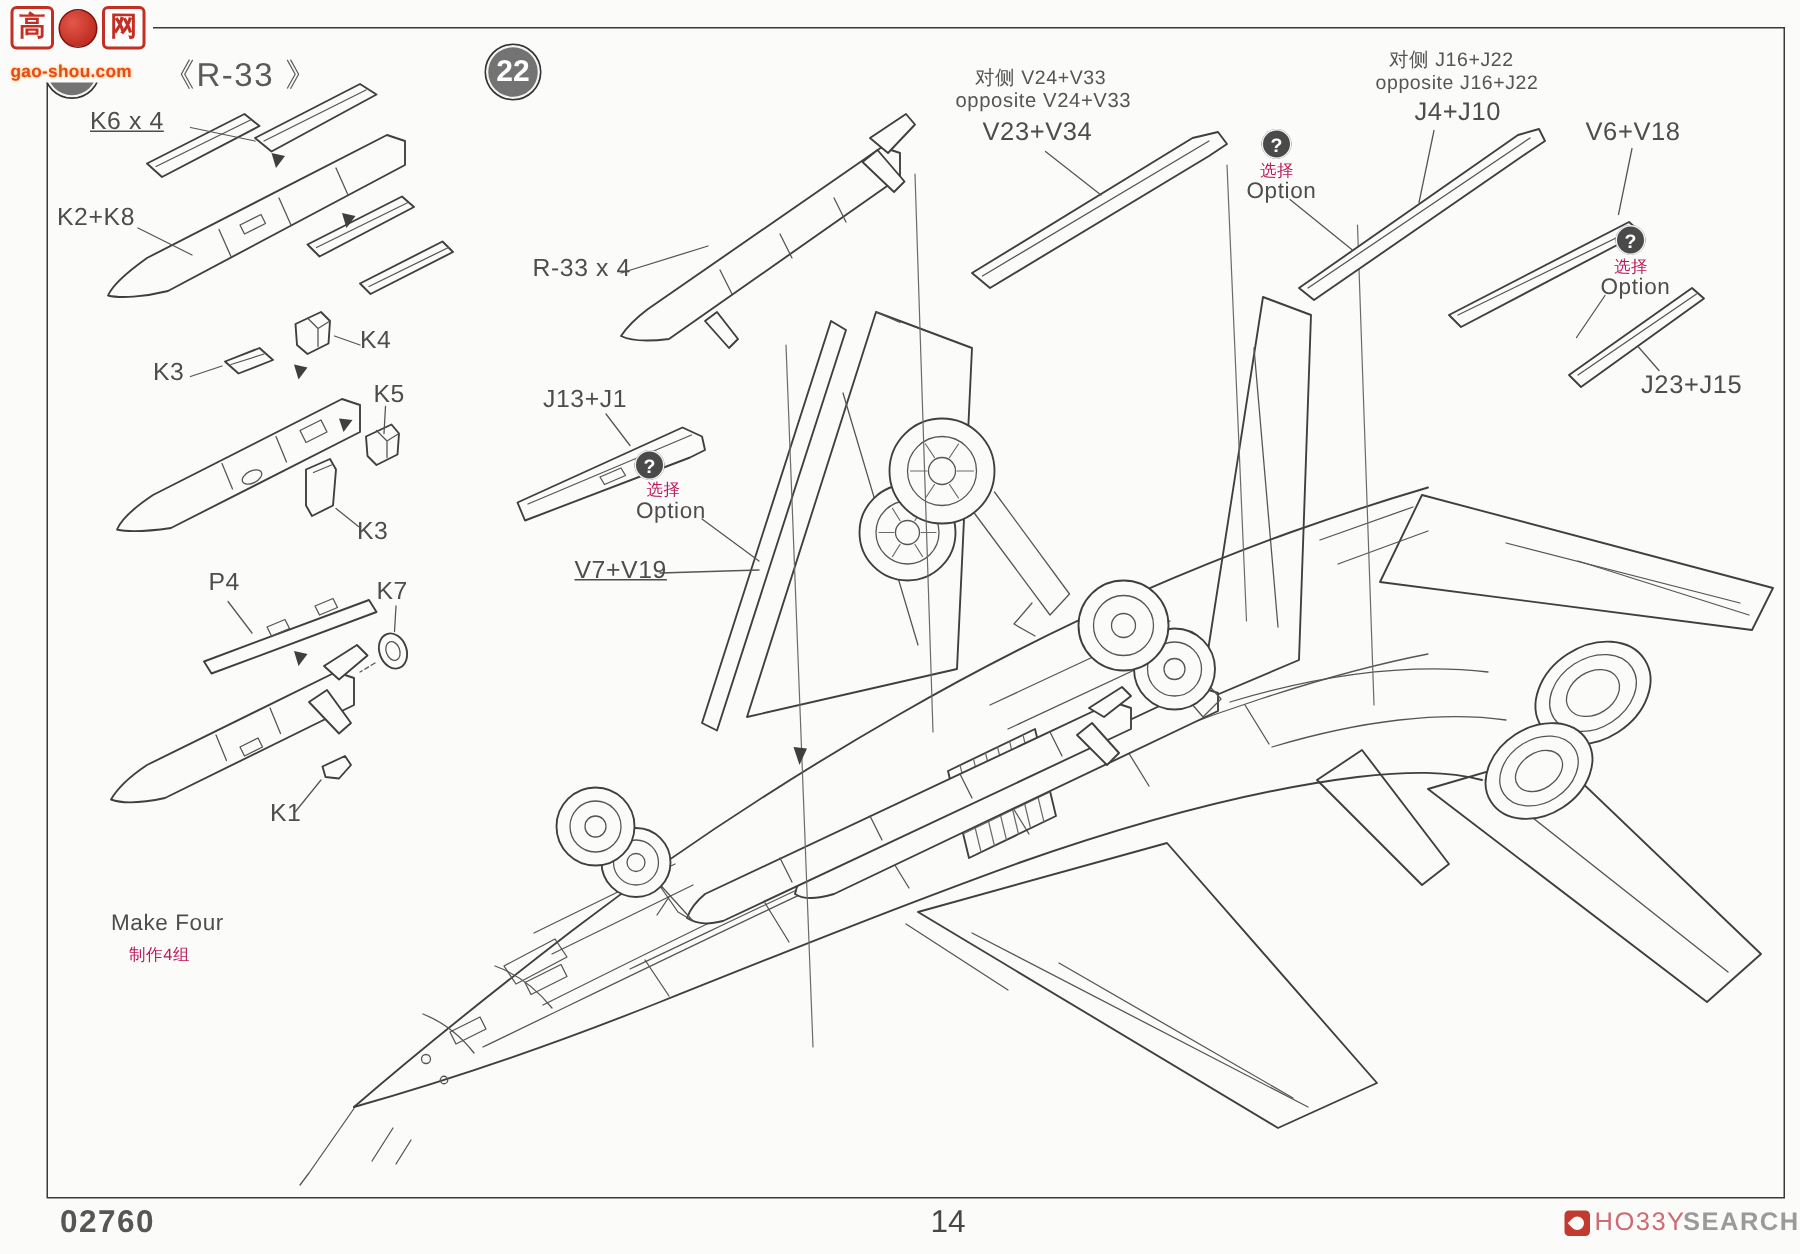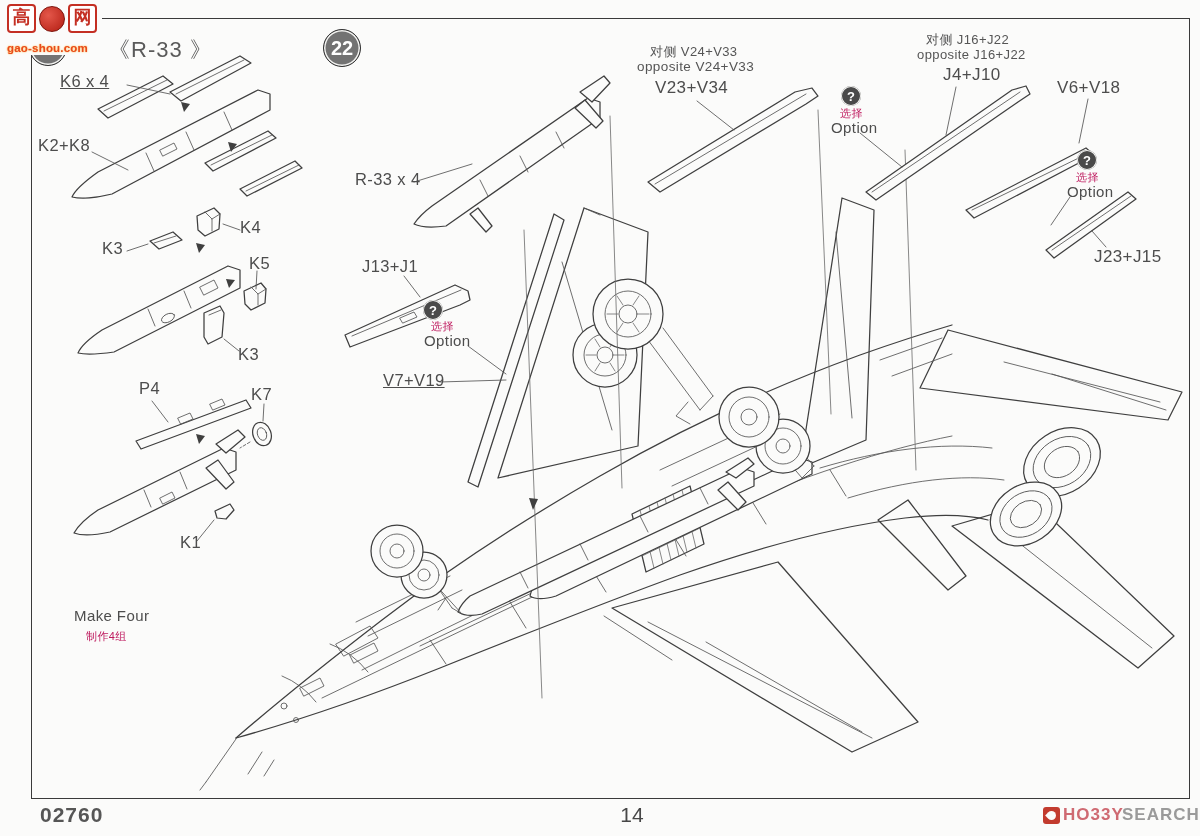--- a/index.html
+++ b/index.html
@@ -33,21 +33,21 @@
   .wm-domain{font-size:11.5px;font-weight:bold;color:#e8491d;letter-spacing:.2px;
         text-shadow:0 0 1px #ffc46b,0 0 2px #ffc46b;margin-top:9px;}
   .kit{position:absolute;left:40px;top:803px;font-size:21px;font-weight:bold;color:#565656;
         letter-spacing:1px;z-index:3;}
   .pagenum{position:absolute;left:583px;top:803px;width:34px;text-align:center;font-size:21px;
         color:#474747;z-index:3;margin-left:32px;}
   .logo-icon{position:absolute;left:1043px;top:807px;width:17px;height:17px;background:#c23b2e;
         border-radius:3px;z-index:3;display:flex;align-items:center;justify-content:center;}
   .logo-icon::after{content:"";width:9px;height:9px;background:#fbfbfa;
         border-radius:50% 50% 50% 0;transform:rotate(45deg);}
-  .logo-red{position:absolute;left:1063px;top:805px;font-size:17px;font-weight:bold;
+  .logo-red{position:absolute;left:1063px;top:805px;font-size:17px;font-weight:normal;
         color:#cf6a72;letter-spacing:1px;z-index:3;text-align:center;}
   .logo-gray{position:absolute;left:1122px;top:805px;font-size:17px;font-weight:bold;
         color:#9a9a9a;letter-spacing:1px;z-index:3;}
   .title{font-size:22px;color:#5a5a5a;letter-spacing:1px;}
 </style>
 </head>
 <body>
 
 <div class="page">
 

